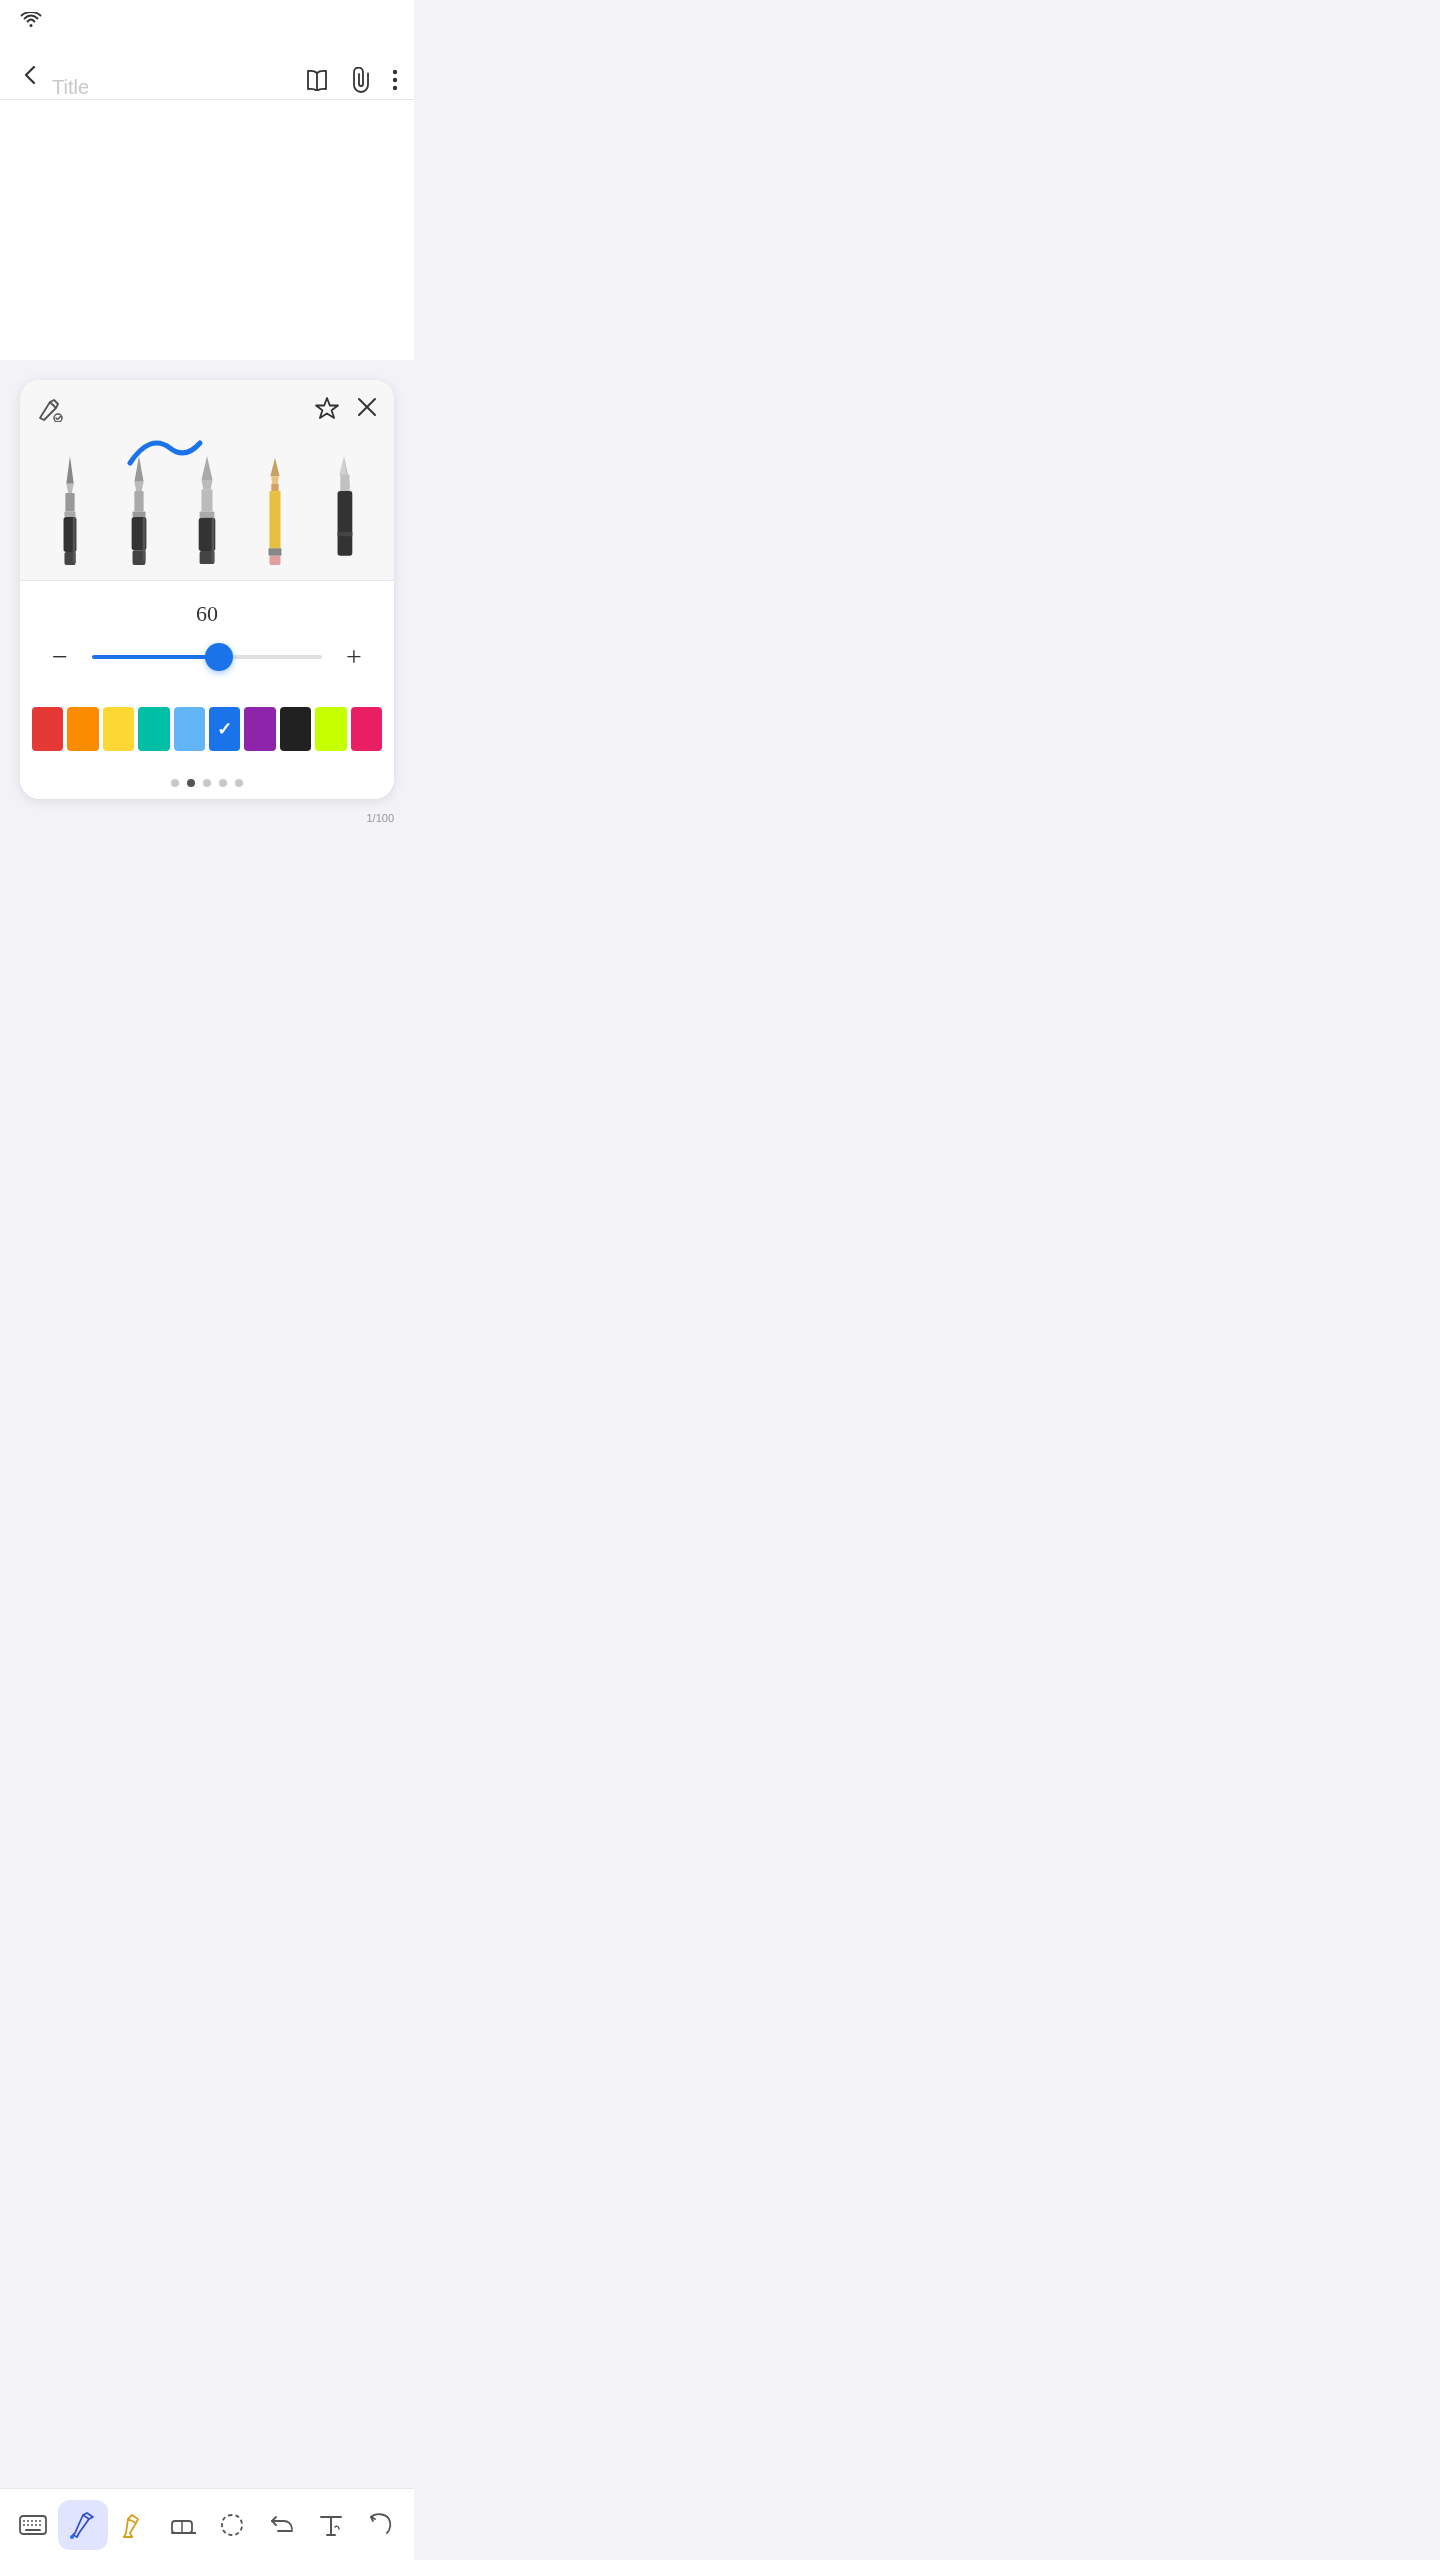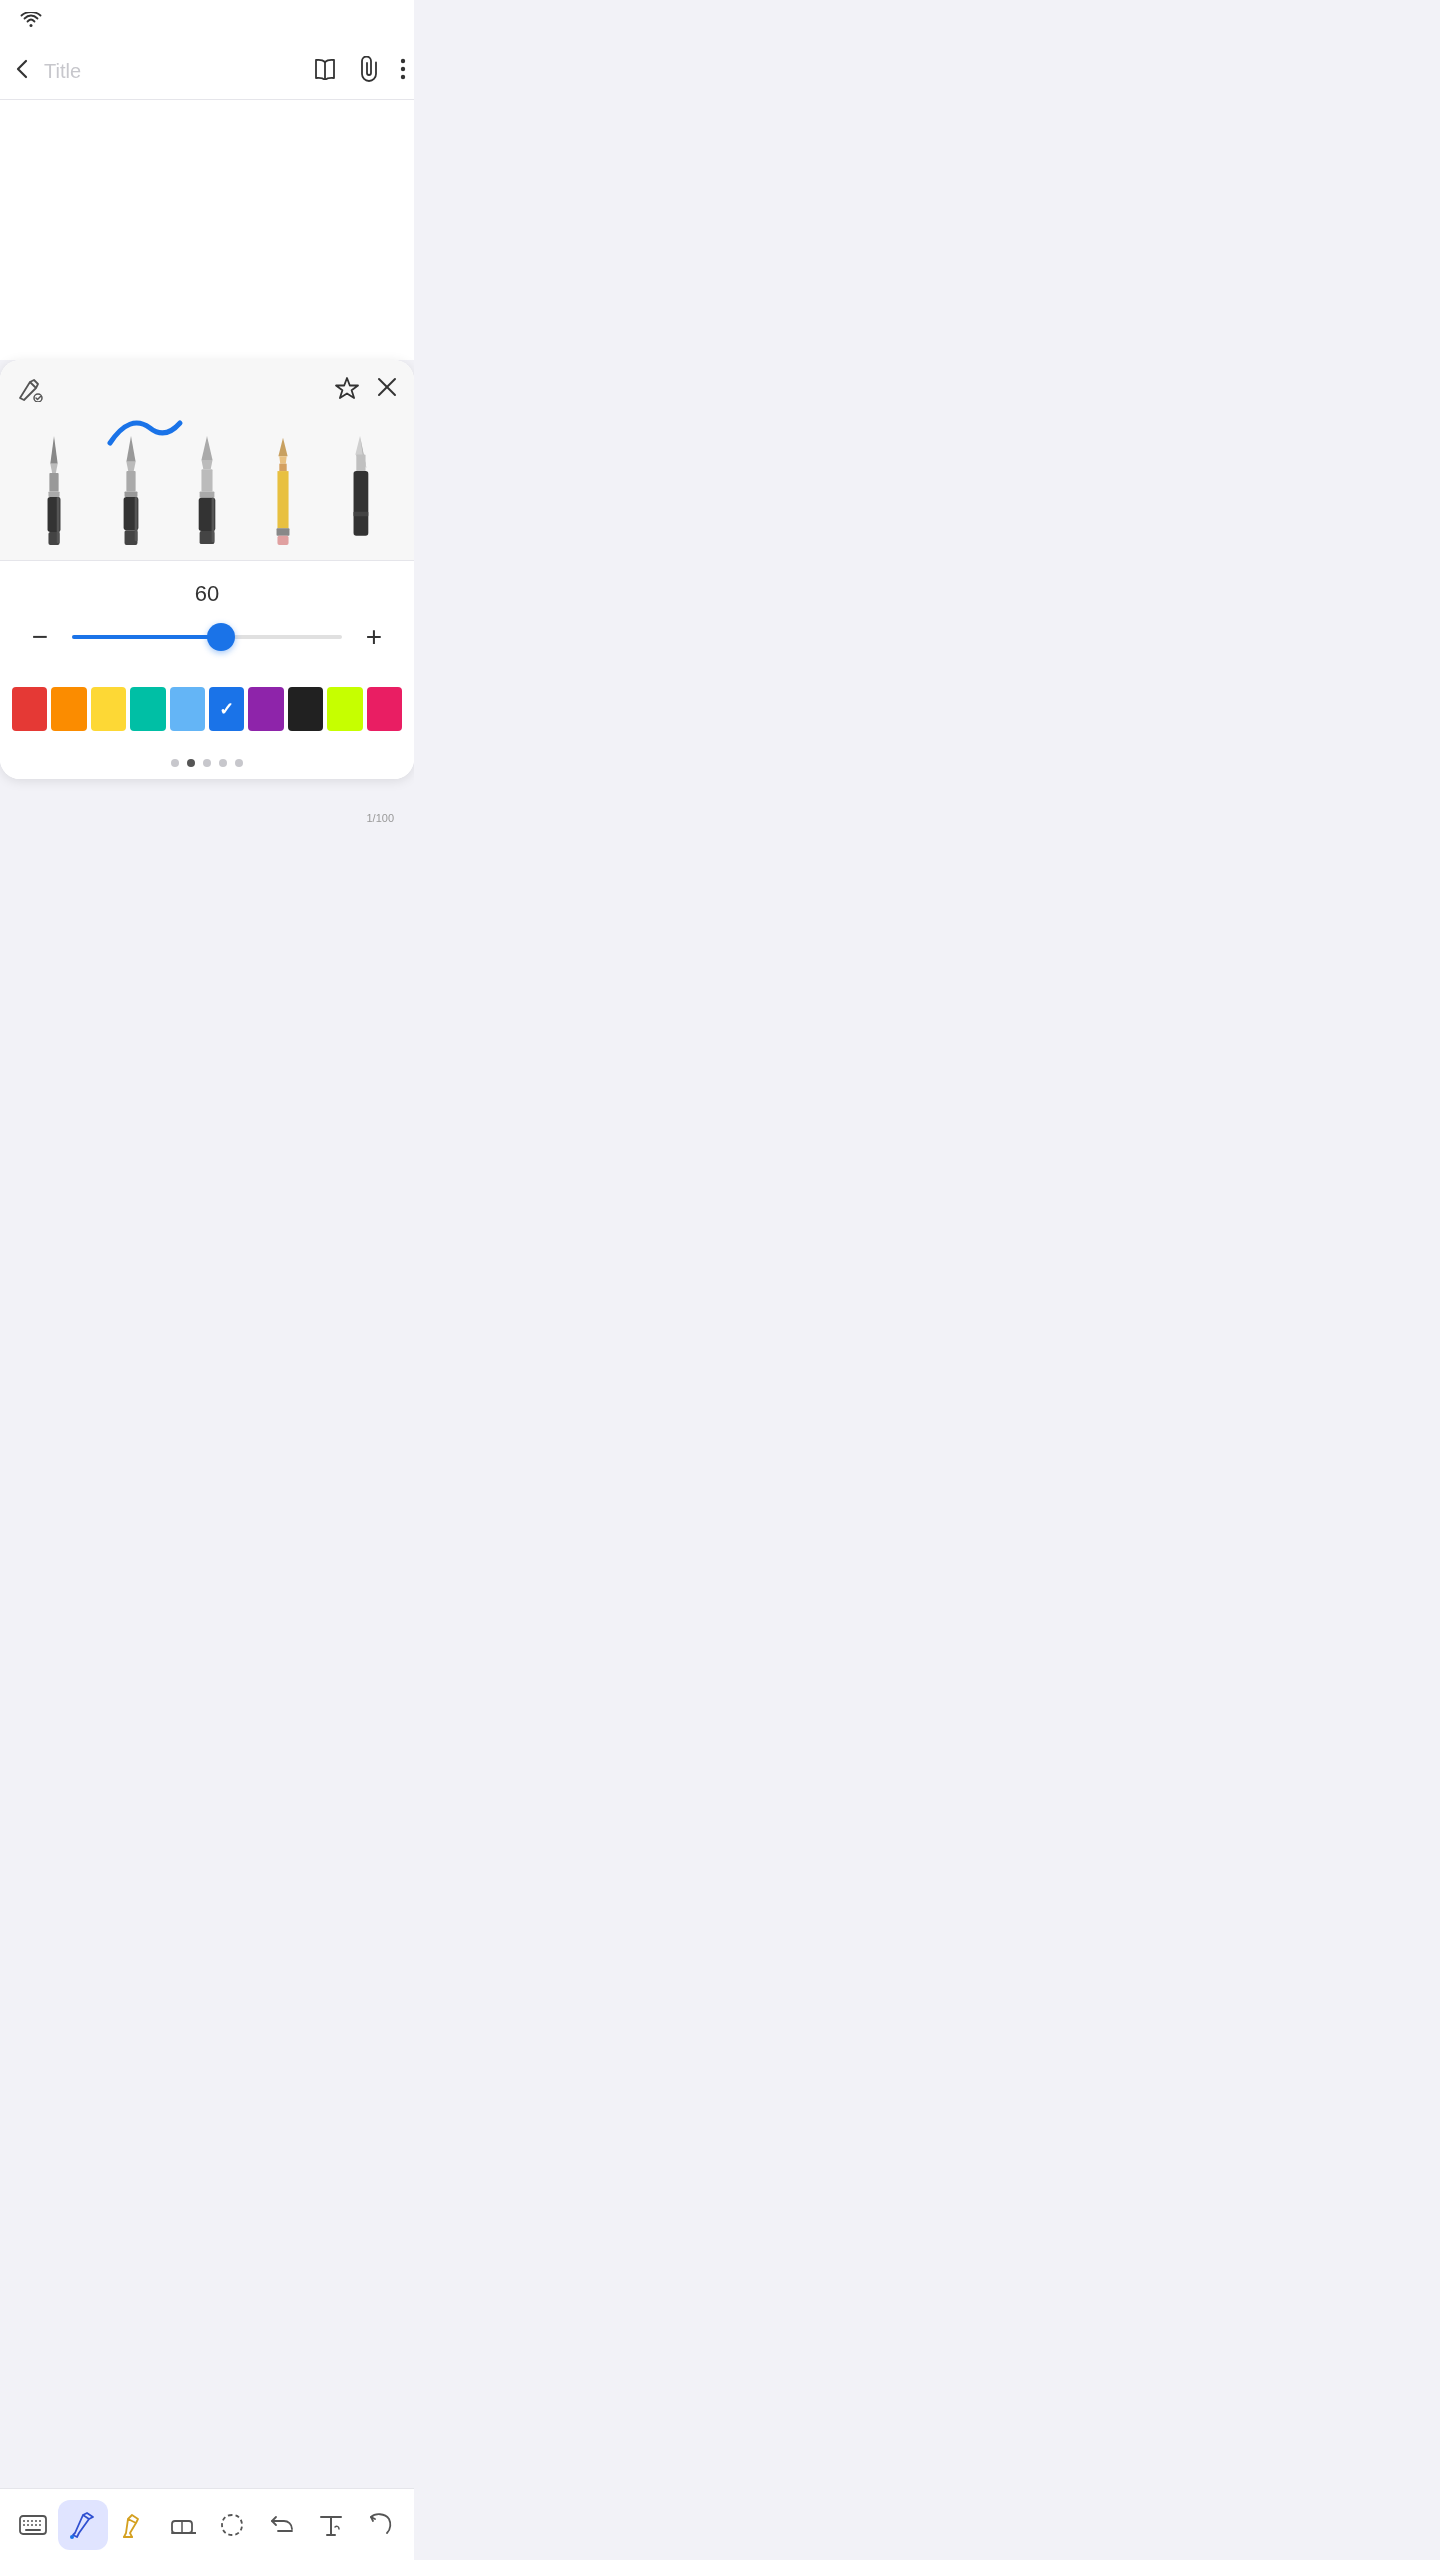--- a/index.html
+++ b/index.html
@@ -25,22 +25,22 @@
     .wifi-icon {
       font-size: 18px;
       color: #333;
     }
 
     
     .header {
       background: white;
       height: 56px;
       display: flex;
-      align-items: center;
-      padding: 0 8px;
+      align-items: flex-end;
+      padding: 0 16px;
       border-bottom: 1px solid #e5e5ea;
     }
     .header-back {
       font-size: 22px;
       color: #333;
       cursor: pointer;
       padding: 8px;
       margin-right: 8px;
     }
     .header-title {
@@ -57,24 +57,25 @@
     .header-icon {
       font-size: 22px;
       color: #333;
       cursor: pointer;
     }
 
     
     .tool-panel {
       background: white;
       border-radius: 20px;
-      margin: 0;
+      margin: 20px;
       padding: 0;
       overflow: hidden;
       box-shadow: 0 2px 12px rgba(0,0,0,0.1);
+      font-family: Liberation Serif, serif;
     }
 
     
     .pen-area {
       background: #f7f7f7;
       padding: 16px 16px 0 16px;
       position: relative;
       min-height: 200px;
     }
     .pen-area-header {

